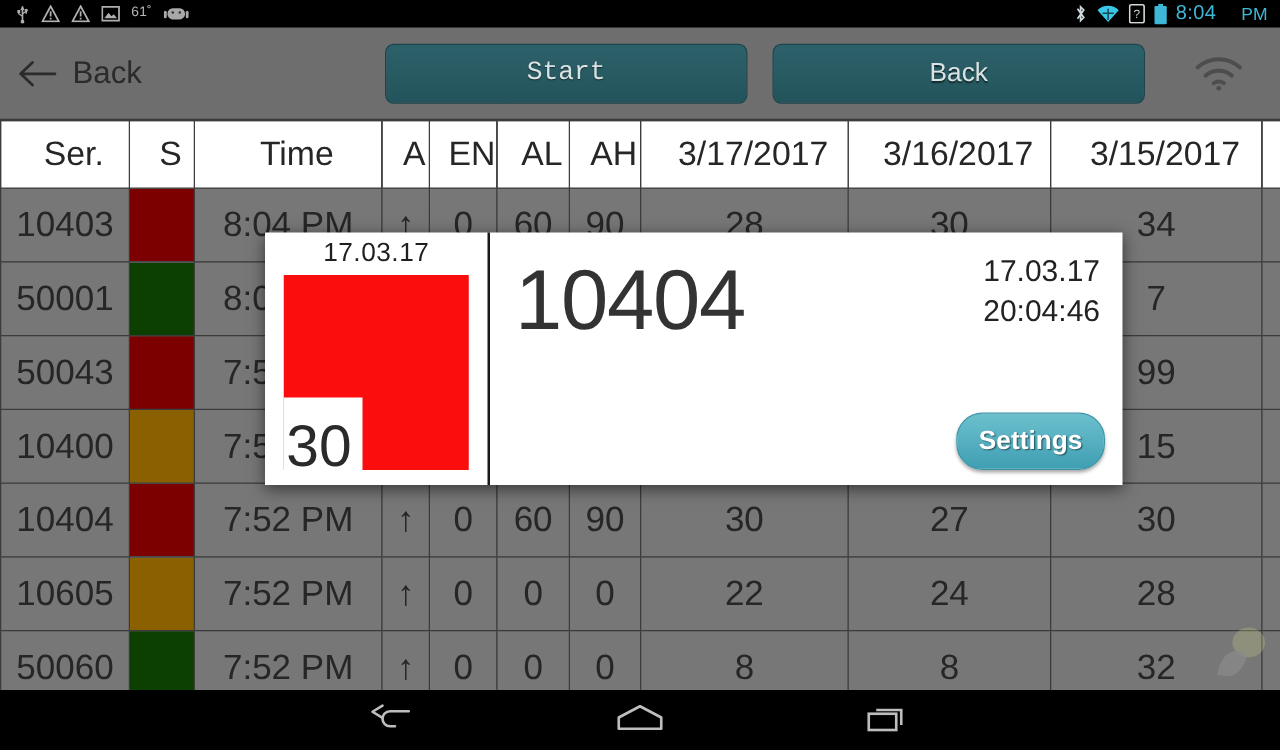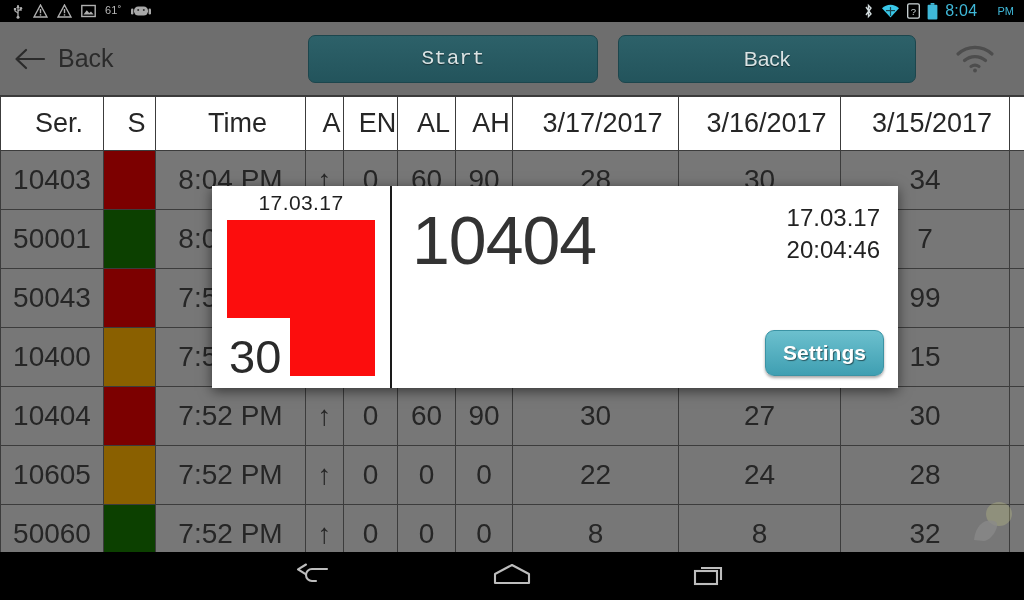--- a/index.html
+++ b/index.html
@@ -14,21 +14,21 @@
   
   .statusbar {
     position: absolute; left: 0; top: 0; width: 1024px; height: 22px;
     background: #000; display: flex; align-items: center;
   }
   .sb-left { display: flex; align-items: flex-start; gap: 9px; padding-left: 12px; }
   .sb-right { margin-left: auto; display: flex; align-items: center; gap: 7px; padding-right: 10px; }
   .sb-ico { display: block; }
   .sb-temp { color: #b8b8b8; font-size: 11px; letter-spacing: .2px; }
   .sb-clock { color: #3fb8d8; font-size: 16px; font-weight: 400; letter-spacing: .3px; }
-  .sb-ampm { color: #3fb8d8; font-size: 11px; margin-left: 2px; padding-left: 11px; }
+  .sb-ampm { color: #3fb8d8; font-size: 14px; margin-left: 2px; padding-left: 11px; }
 
   
   .toolbar {
     position: absolute; left: 0; top: 22px; width: 1024px; height: 74px;
     background: #6e6e6e;
     border-bottom: 1px solid #3a3a3a;
     display: flex; align-items: center;
   }
   .back-group { display: flex; align-items: center; gap: 12px; padding-left: 14px; width: 300px; }
   .back-label { color: #2b2b2b; font-size: 25px; }
@@ -107,21 +107,21 @@
   .dlg-big-id {
     position: absolute; left: 20px; top: 20px;
     font-size: 68px; color: #333333; letter-spacing: -1px; line-height: 1;
   }
   .dlg-stamp {
     position: absolute; right: 18px; top: 16px; text-align: right;
     font-size: 24px; color: #222222; line-height: 1.32;
   }
   .settings-button {
     position: absolute; right: 14px; bottom: 12px;
-    width: 119px; height: 46px; border-radius: 9px;
+    width: 119px; height: 46px; border-radius: 21px;
     background: linear-gradient(#6cc0ce, #3f9fb2);
     border: 1px solid #3b93a4;
     box-shadow: 0 2px 3px rgba(0,0,0,.35);
     color: #ffffff; font-size: 21px; font-weight: bold;
     display: flex; align-items: center; justify-content: center;
     text-shadow: 1px 1px 1px rgba(0,0,0,.5);
   }
 
   
   .navbar {

